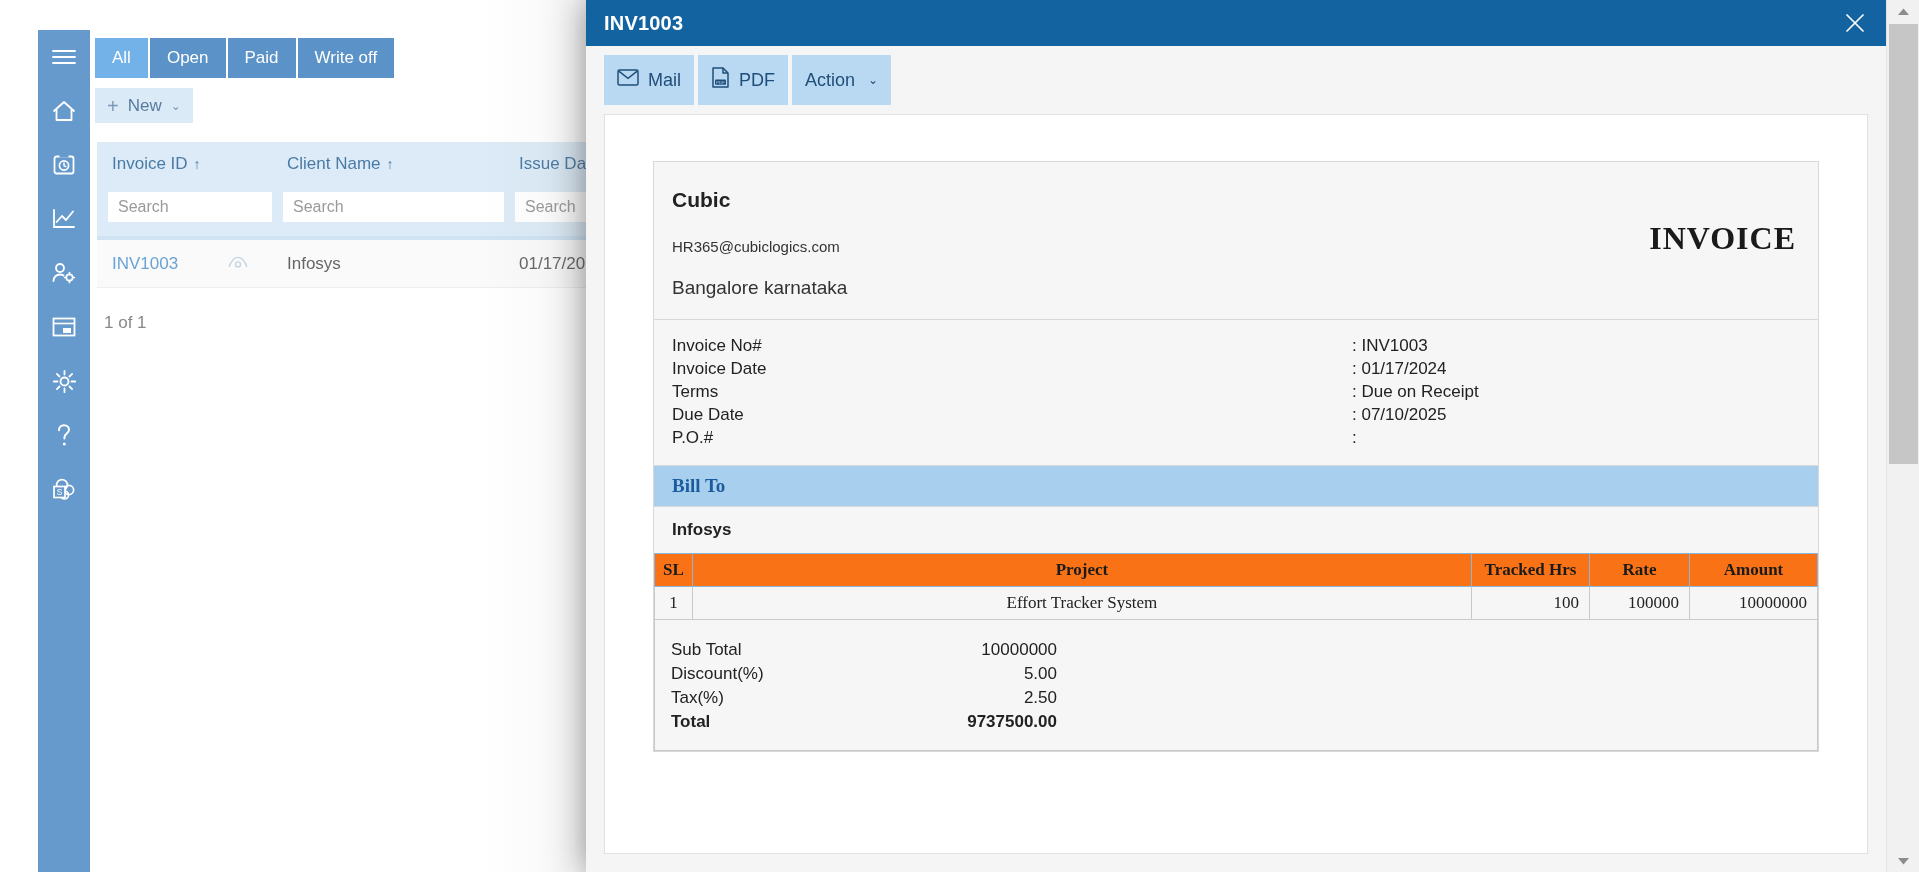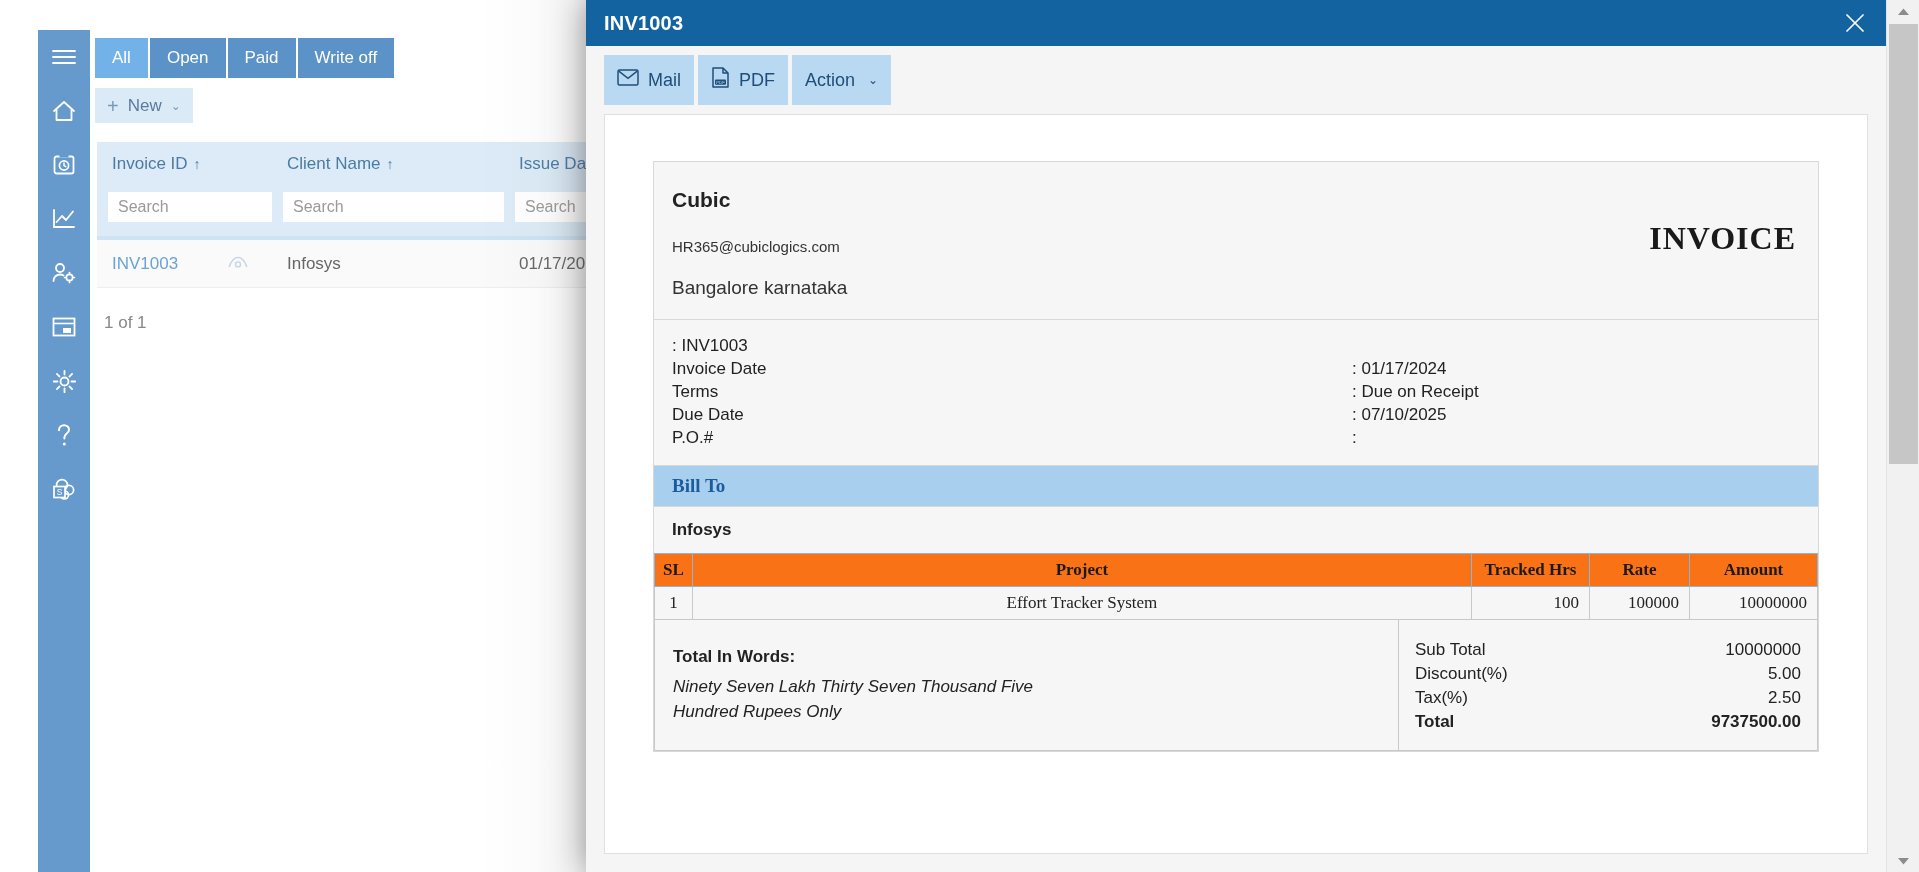--- a/index.html
+++ b/index.html
@@ -355,20 +355,21 @@
 
           <div class="inv-head">
             <div class="inv-company">Cubic</div>
             <div class="inv-email">HR365@cubiclogics.com</div>
             <div class="inv-addr">Bangalore karnataka</div>
             <div class="inv-word">INVOICE</div>
           </div>
 
           <div class="inv-meta">
             <div class="meta-row">
+              <div class="meta-label">Invoice No#</div>
               <div class="meta-value">: INV1003</div>
             </div>
             <div class="meta-row">
               <div class="meta-label">Invoice Date</div>
               <div class="meta-value">: 01/17/2024</div>
             </div>
             <div class="meta-row">
               <div class="meta-label">Terms</div>
               <div class="meta-value">: Due on Receipt</div>
             </div>
@@ -400,24 +401,20 @@
                 <td class="c-sl">1</td>
                 <td class="c-proj">Effort Tracker System</td>
                 <td class="c-hrs">100</td>
                 <td class="c-rate">100000</td>
                 <td class="c-amt">10000000</td>
               </tr>
             </tbody>
           </table>
 
           <div class="totals-wrap">
-            <div class="tiw">
-              <div class="tiw-label">Total In Words:</div>
-              <div class="tiw-text">Ninety Seven Lakh Thirty Seven Thousand Five Hundred Rupees Only</div>
-            </div>
             <div class="sums">
               <div class="sum-row">
                 <span>Sub Total</span>
                 <span>10000000</span>
               </div>
               <div class="sum-row">
                 <span>Discount(%)</span>
                 <span>5.00</span>
               </div>
               <div class="sum-row">

